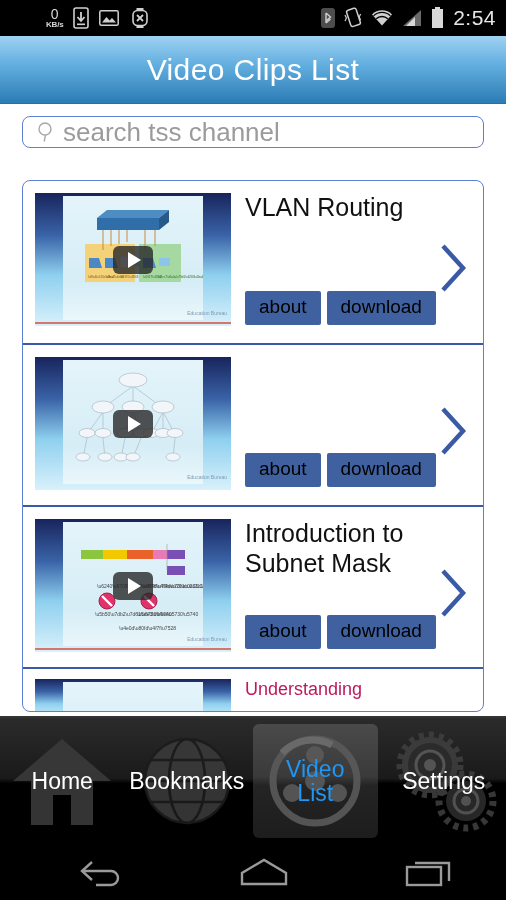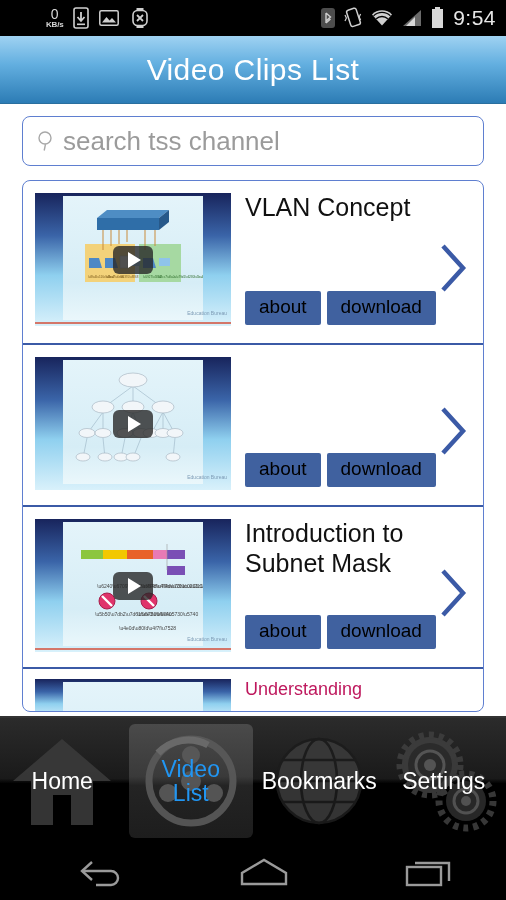--- a/index.html
+++ b/index.html
@@ -27,21 +27,21 @@
   
   .header {
     position: absolute; top: 36px; left: 0; width: 506px; height: 68px;
     background: linear-gradient(to bottom, #9fd2f2 0%, #63afe0 42%, #2c7cb5 100%);
     display: flex; align-items: center; justify-content: center;
     border-bottom: 1px solid #2a6f9e;
   }
   .header-title { color: #fff; font-size: 30px; letter-spacing: 0.4px; }
 
   
-  .search-wrap { position: absolute; top: 116px; left: 22px; width: 462px; height: 50px; }
+  .search-wrap { position: absolute; top: 116px; left: 22px; width: 462px; height: 32px; }
   .search-box {
     width: 100%; height: 100%;
     border: 1.5px solid #5f7fd0; border-radius: 8px; background: #fff;
     display: flex; align-items: center; padding-left: 12px;
   }
   .search-ph { color: #9b9b9b; font-size: 26px; margin-left: 4px; }
 
   
   .list-card {
     position: absolute; top: 180px; left: 22px; width: 462px; height: 532px;
@@ -154,21 +154,21 @@
         <path d="M5.2 9.8 A8.4 8.4 0 0 1 16.8 9.8" fill="none" stroke="#000" stroke-width="1.3"></path>
       </svg>
       <svg class="sb-ico" width="20" height="18" viewBox="0 0 20 18">
         <path d="M1 17 L19 17 L19 1 Z" fill="#6a6a6a"></path>
         <path d="M4 17 L13 17 L13 8 Z" fill="#d8d8d8"></path>
       </svg>
       <svg class="sb-ico" width="13" height="22" viewBox="0 0 13 22">
         <rect x="4" y="0" width="5" height="2" fill="#d8d8d8"></rect>
         <rect x="1" y="2" width="11" height="19" fill="#d8d8d8"></rect>
       </svg>
-      <span class="sb-time">9:54</span>
+      <span class="sb-time">2:54</span>
     </div>
   </div>
 
   <div class="header">
     <div class="header-title">Video Clips List</div>
   </div>
 
   <div class="search-wrap">
     <div class="search-box">
       <svg width="24" height="28" viewBox="0 0 24 28">
@@ -215,21 +215,21 @@
             </g>
           </svg>
         </div>
         <div class="edu">Education Bureau</div>
         <div class="thumb-redline"></div>
         <div class="play">
             <i></i>
           </div>
       </div>
       <div class="row-body">
-        <div class="row-title">VLAN Concept</div>
+        <div class="row-title">VLAN Routing</div>
         <div class="btn-row">
           <button class="btn">about</button>
           <button class="btn">download</button>
         </div>
         <svg class="chev" width="32" height="54" viewBox="0 0 32 54">
           <path d="M6 5 L26 27 L6 49" fill="none" stroke="#3b5aa6" stroke-width="4.5"></path>
         </svg>
       </div>
     </div>
 
@@ -339,45 +339,45 @@
 
   <div class="tabbar">
 
     <div class="tab">
       <svg class="tab-ico" width="110" height="100" viewBox="0 0 110 100">
         <path d="M55 8 L104 50 L86 50 L86 94 L64 94 L64 64 L46 64 L46 94 L24 94 L24 50 L6 50 Z" fill="#3a3a3a"></path>
       </svg>
       <div class="tab-label">Home</div>
     </div>
 
+    <div class="tab">
+      <svg class="tab-ico" width="108" height="100" viewBox="0 0 108 100">
+        <circle cx="54" cy="50" r="42" fill="#3a3a3a"></circle>
+        <g fill="none" stroke="#1c1c1c" stroke-width="2.6">
+          <circle cx="54" cy="50" r="42"></circle>
+          <ellipse cx="54" cy="50" rx="18" ry="42"></ellipse>
+          <path d="M12 50 H96 M17 29 H91 M17 71 H91"></path>
+        </g>
+      </svg>
+      <div class="tab-label">Bookmarks</div>
+    </div>
+
     <div class="tab sel">
       <svg class="tab-ico" width="110" height="100" viewBox="0 0 110 100">
         <circle cx="55" cy="50" r="42" fill="none" stroke="#5a5a5a" stroke-width="7"></circle>
         <circle cx="55" cy="50" r="10" fill="#5a5a5a"></circle>
         <circle cx="55" cy="24" r="9" fill="#5a5a5a"></circle>
         <circle cx="78" cy="62" r="9" fill="#5a5a5a"></circle>
         <circle cx="32" cy="62" r="9" fill="#5a5a5a"></circle>
         <path d="M22 22 A42 42 0 0 1 72 14" fill="none" stroke="#6e6e6e" stroke-width="7"></path>
       </svg>
       <div class="tab-label">
         <span>Video</span><br>
         <span>List</span>
       </div>
-    </div>
-
-    <div class="tab">
-      <svg class="tab-ico" width="108" height="100" viewBox="0 0 108 100">
-        <circle cx="54" cy="50" r="42" fill="#3a3a3a"></circle>
-        <g fill="none" stroke="#1c1c1c" stroke-width="2.6">
-          <circle cx="54" cy="50" r="42"></circle>
-          <ellipse cx="54" cy="50" rx="18" ry="42"></ellipse>
-          <path d="M12 50 H96 M17 29 H91 M17 71 H91"></path>
-        </g>
-      </svg>
-      <div class="tab-label">Bookmarks</div>
     </div>
 
     <div class="tab">
       <svg class="tab-ico" width="120" height="104" viewBox="0 0 120 104">
         <g fill="#3e3e3e">
           <path d="M46 8 a28 28 0 1 1 -.1 0 z"></path>
         </g>
         <g stroke="#3e3e3e" stroke-width="7" fill="none">
           <circle cx="46" cy="36" r="30" stroke-dasharray="5 5"></circle>
         </g>

